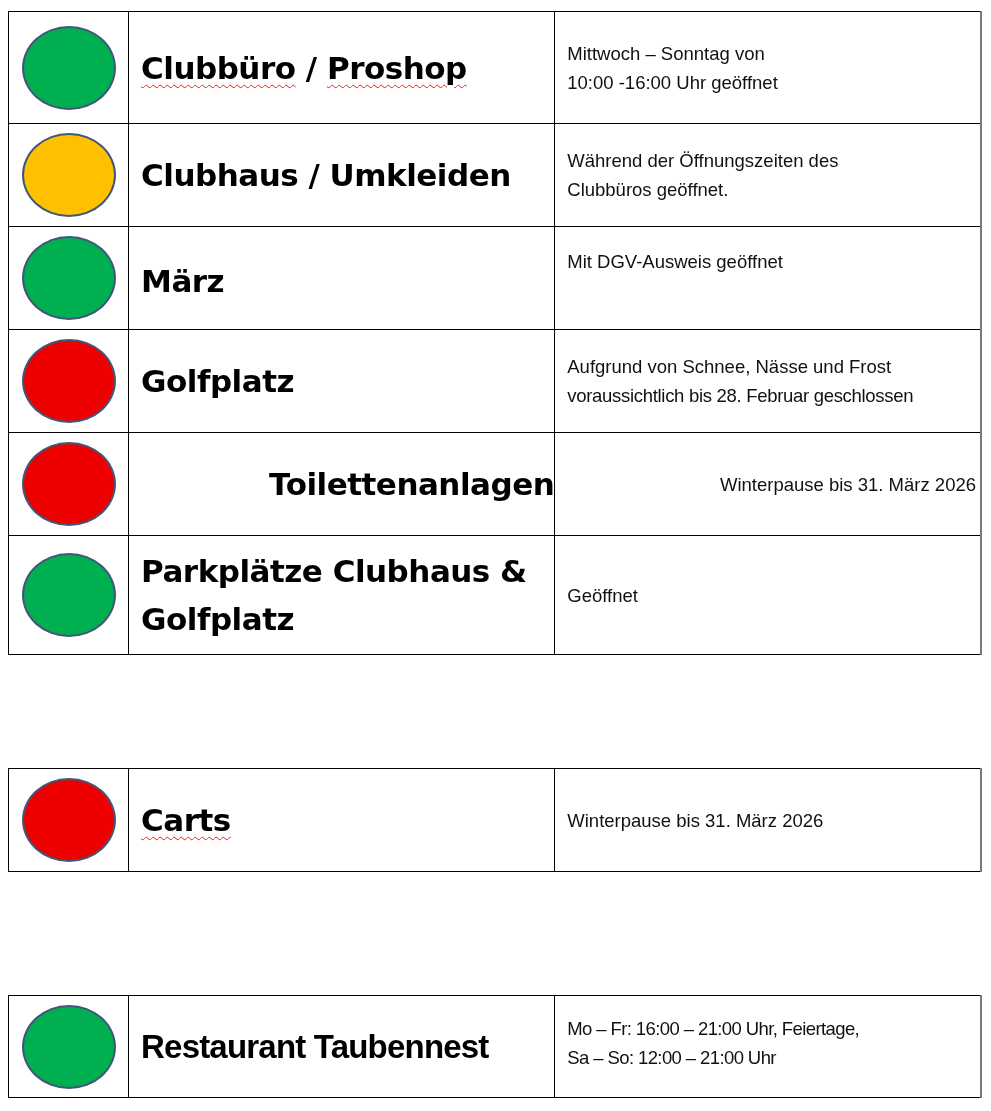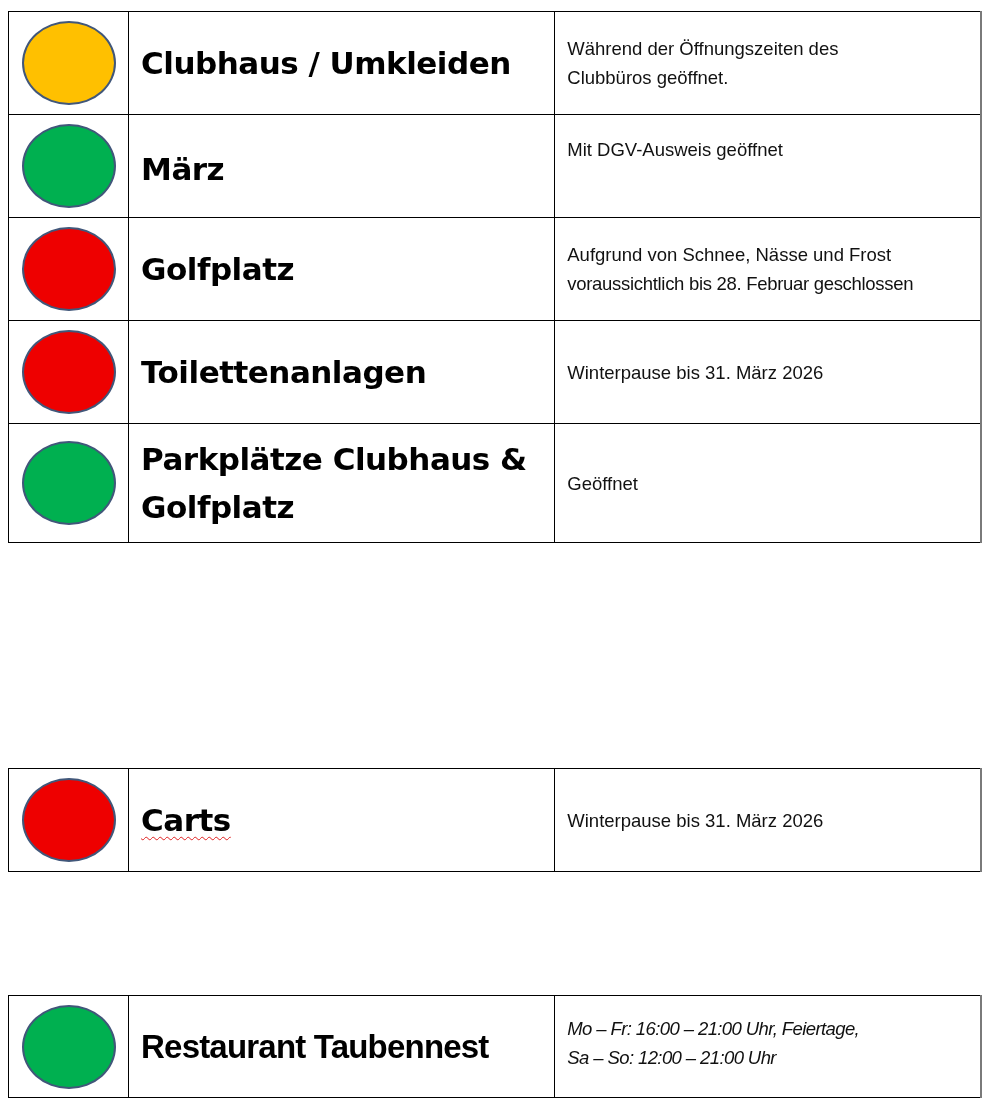--- a/index.html
+++ b/index.html
@@ -86,20 +86,32 @@
 <body>
 
 <table class="status-table" style="top: 11px;">
   <colgroup>
     <col class="col-light">
       <col class="col-name">
       <col class="col-info">
   </colgroup>
 
   <tbody>
+      <tr style="height: 112px;">
+    <td class="light-cell">
+      <span class="light" style="background:#00B050;"></span>
+    </td>
+    <td class="name-cell">
+      <span class="wavy">Clubbüro</span><span> / </span><span class="wavy">Proshop</span>
+    </td>
+    <td class="info-cell last-col">
+      <div>Mittwoch – Sonntag von</div>
+      <div>10:00 -16:00 Uhr geöffnet</div>
+    </td>
+  </tr>
 
   <tr style="height: 103px;">
     <td class="light-cell">
       <span class="light" style="background:#FFC000;"></span>
     </td>
     <td class="name-cell">Clubhaus / Umkleiden</td>
     <td class="info-cell last-col">
       <div>Während der Öffnungszeiten des</div>
       <div>Clubbüros geöffnet.</div>
     </td>
@@ -120,21 +132,21 @@
     <td class="light-cell">
       <span class="light" style="background:#EE0000;"></span>
     </td>
     <td class="name-cell">Golfplatz</td>
     <td class="info-cell last-col" style="padding-right:0 !important; white-space: nowrap; margin-top: 46px;">
       <div>Aufgrund von Schnee, Nässe und Frost</div>
       <div style="letter-spacing:-0.3px;">voraussichtlich bis 28. Februar geschlossen</div>
     </td>
   </tr>
 
-  <tr style="height: 103px;">
+  <tr style="height: 103px; text-align: right;">
     <td class="light-cell">
       <span class="light" style="background:#EE0000;"></span>
     </td>
     <td class="name-cell">Toilettenanlagen</td>
     <td class="info-cell last-col">
       <div>Winterpause bis 31. März 2026</div>
     </td>
   </tr>
 
   <tr style="height: 119px;">
@@ -180,19 +192,19 @@
       <col class="col-info">
   </colgroup>
   <tbody>
       <tr style="height: 102px;">
     <td class="light-cell">
       <span class="light" style="background:#00B050;"></span>
     </td>
     <td class="name-cell">
       <span class="restaurant-name">Restaurant Taubennest</span>
     </td>
-    <td class="info-cell last-col info-top-small" style="padding-top: 18px !important; font-style: italic;">
+    <td class="info-cell last-col info-top-small" style="padding-top: 18px !important;">
       <div class="narrow">Mo – Fr: 16:00 – 21:00 Uhr, Feiertage,</div>
       <div class="narrow">Sa – So: 12:00 – 21:00 Uhr</div>
     </td>
   </tr>
 </tbody>
   </table>
 
 </body></html>

